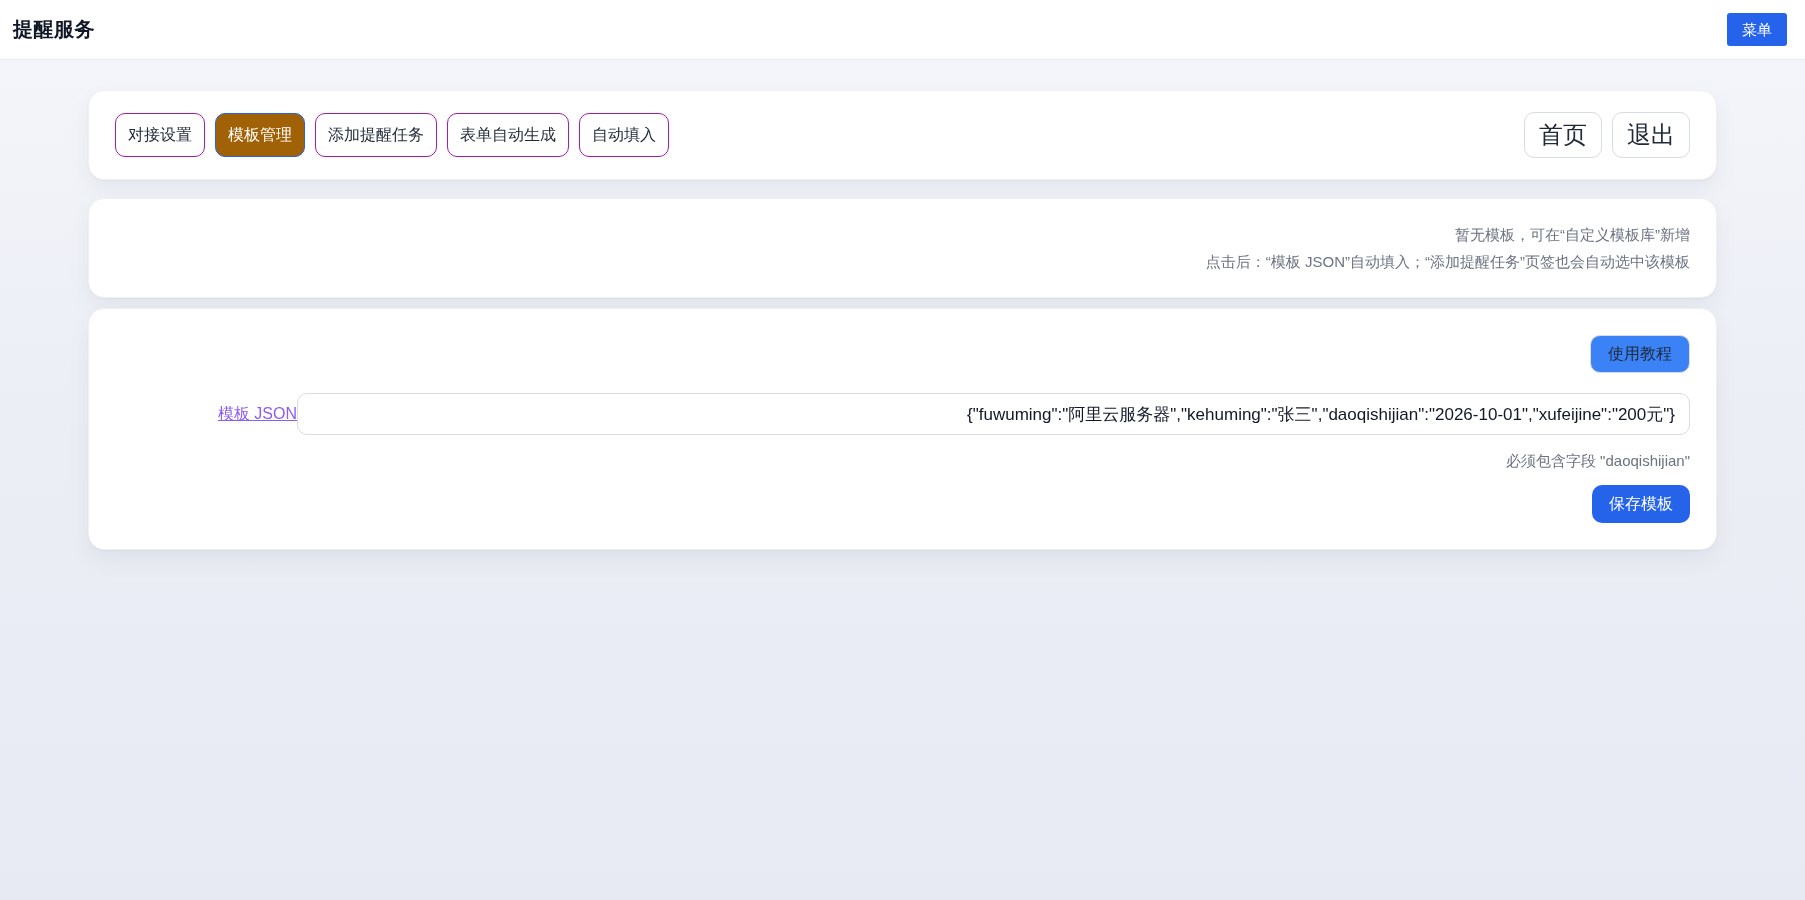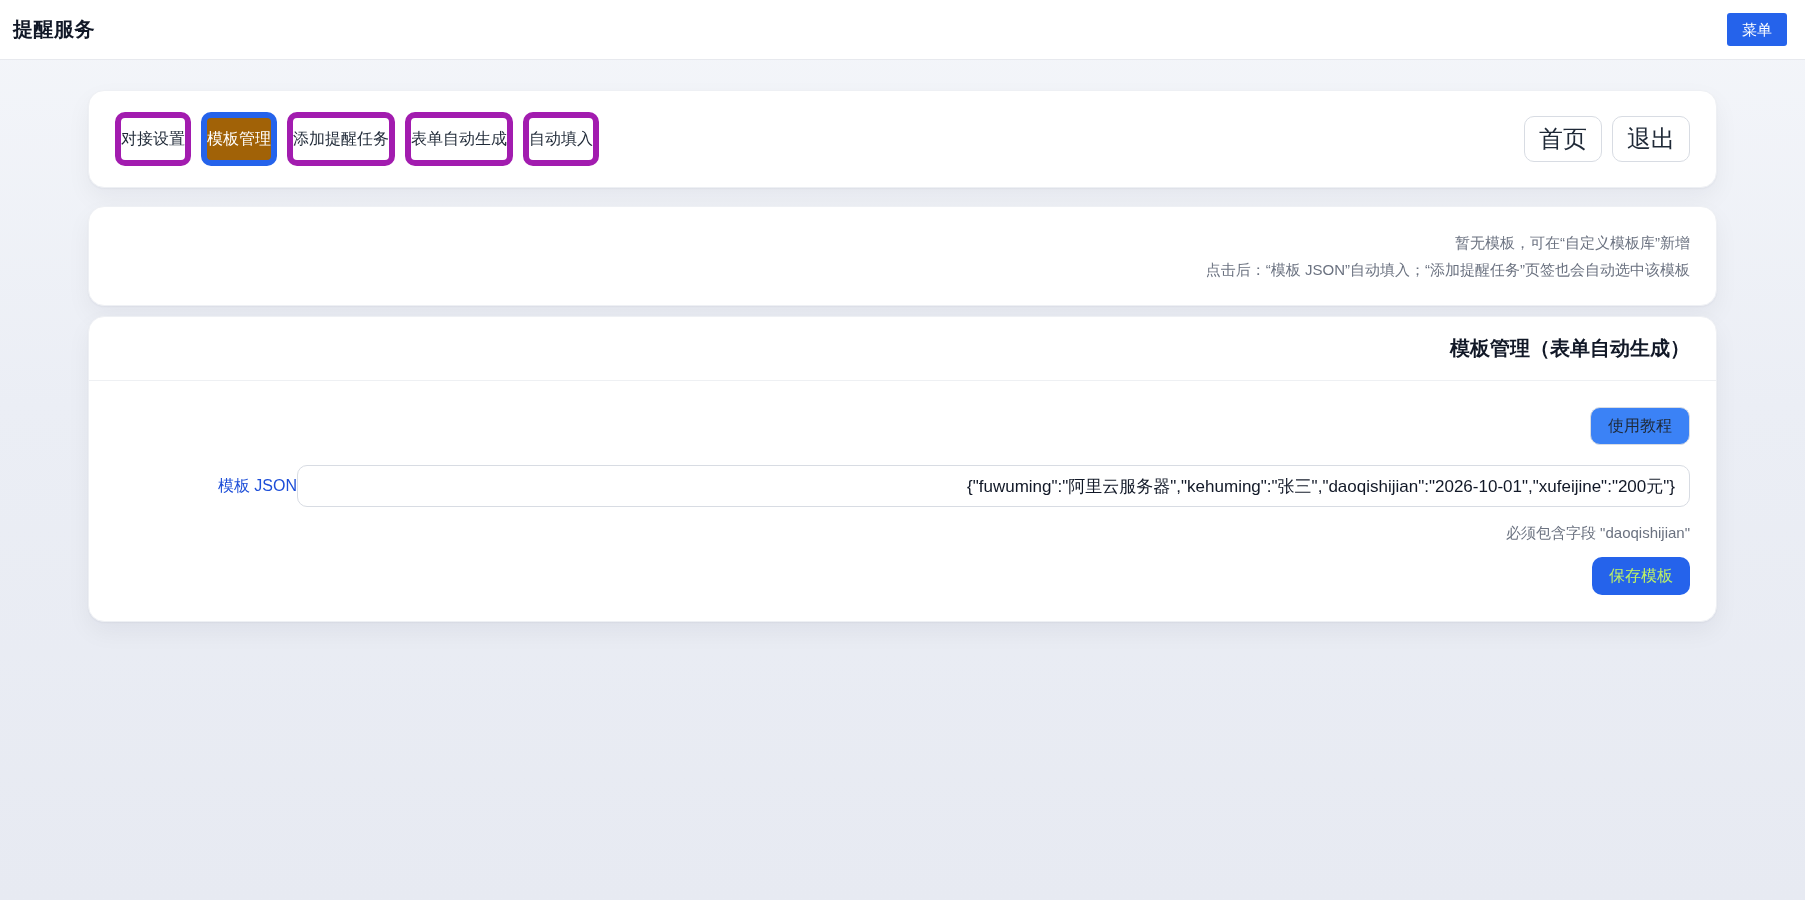--- a/index.html
+++ b/index.html
@@ -34,23 +34,23 @@
     box-shadow: 0 1px 2px rgba(16,24,40,.04), 0 10px 24px rgba(16,24,40,.05);
   }
 
   
   .tabs-card {
     padding: 21px 26px;
     display: flex; align-items: center; justify-content: space-between;
   }
   .tab-group, .nav-group { display: flex; align-items: center; gap: 10px; }
   .tab-btn {
-    background: #ffffff; border: 6px solid #a21caf; border-radius: 10px;
+    background: #ffffff; border: 1px solid #a21caf; border-radius: 10px;
     font-family: inherit; font-size: 16px; color: #1f2937; cursor: pointer;
-    padding: 13px 0; line-height: 1; white-space: nowrap;
+    padding: 13px 12px; line-height: 1; white-space: nowrap;
   }
   .tab-btn.active { background: #a16207; border-color: #2563eb; color: #ffffff; }
   .nav-btn {
     background: #ffffff; border: 1px solid #d8dce3; border-radius: 10px;
     font-family: inherit; font-size: 24px; color: #1f2937; cursor: pointer;
     padding: 10px 14px; line-height: 1; white-space: nowrap;
   }
 
   
   .notice-card { margin-top: 18px; padding: 22px 26px; }
@@ -63,31 +63,31 @@
   .panel-body { padding: 26px; }
 
   .tutorial-row { display: flex; justify-content: flex-end; margin-bottom: 20px; }
   .tutorial-btn {
     background: #3b82f6; border: 1px solid #d8dce3; border-radius: 10px;
     font-family: inherit; font-size: 16px; color: #1f2937; cursor: pointer;
     padding: 10px 17px; line-height: 1;
   }
 
   .form-row { display: flex; align-items: center; }
-  .form-label { width: 182px; flex: 0 0 182px; font-size: 16px; color: #1d4ed8; }
+  .form-label { width: 182px; flex: 0 0 182px; font-size: 16px; color: #8b5cf6; text-decoration: underline; }
   .json-input {
     flex: 1; height: 42px; border: 1px solid #d8dce3; border-radius: 10px;
     padding: 0 14px; font-family: inherit; font-size: 17px; color: #111827;
     background: #ffffff; outline: none;
   }
 
   .helper-text { margin-top: 17px; font-size: 15px; color: #6b7280; }
 
   .save-btn {
-    margin-top: 14px; background: #2563eb; color: #bef264; border: none;
+    margin-top: 14px; background: #2563eb; color: #ffffff; border: none;
     font-family: inherit; font-size: 16px; cursor: pointer;
     padding: 11px 17px; border-radius: 10px; line-height: 1;
   }
 </style>
 </head>
 <body>
 
 <header class="app-header">
   <div class="app-title">提醒服务</div>
   <button class="menu-btn">菜单</button>
@@ -108,23 +108,20 @@
       <button class="nav-btn">退出</button>
     </div>
   </section>
 
   <section class="card notice-card">
     <div class="notice-line">暂无模板，可在“自定义模板库”新增</div>
     <div class="notice-line">点击后：“模板 JSON”自动填入；“添加提醒任务”页签也会自动选中该模板</div>
   </section>
 
   <section class="card panel-card">
-    <div class="panel-header">
-      <div class="panel-title">模板管理（表单自动生成）</div>
-    </div>
     <div class="panel-body">
       <div class="tutorial-row">
         <button class="tutorial-btn">使用教程</button>
       </div>
       <div class="form-row">
         <label class="form-label">模板 JSON</label>
         <input class="json-input" type="text" value="{&quot;fuwuming&quot;:&quot;阿里云服务器&quot;,&quot;kehuming&quot;:&quot;张三&quot;,&quot;daoqishijian&quot;:&quot;2026-10-01&quot;,&quot;xufeijine&quot;:&quot;200元&quot;}" style="">
       </div>
       <div class="helper-text">必须包含字段 "daoqishijian"</div>
       <button class="save-btn">保存模板</button>

